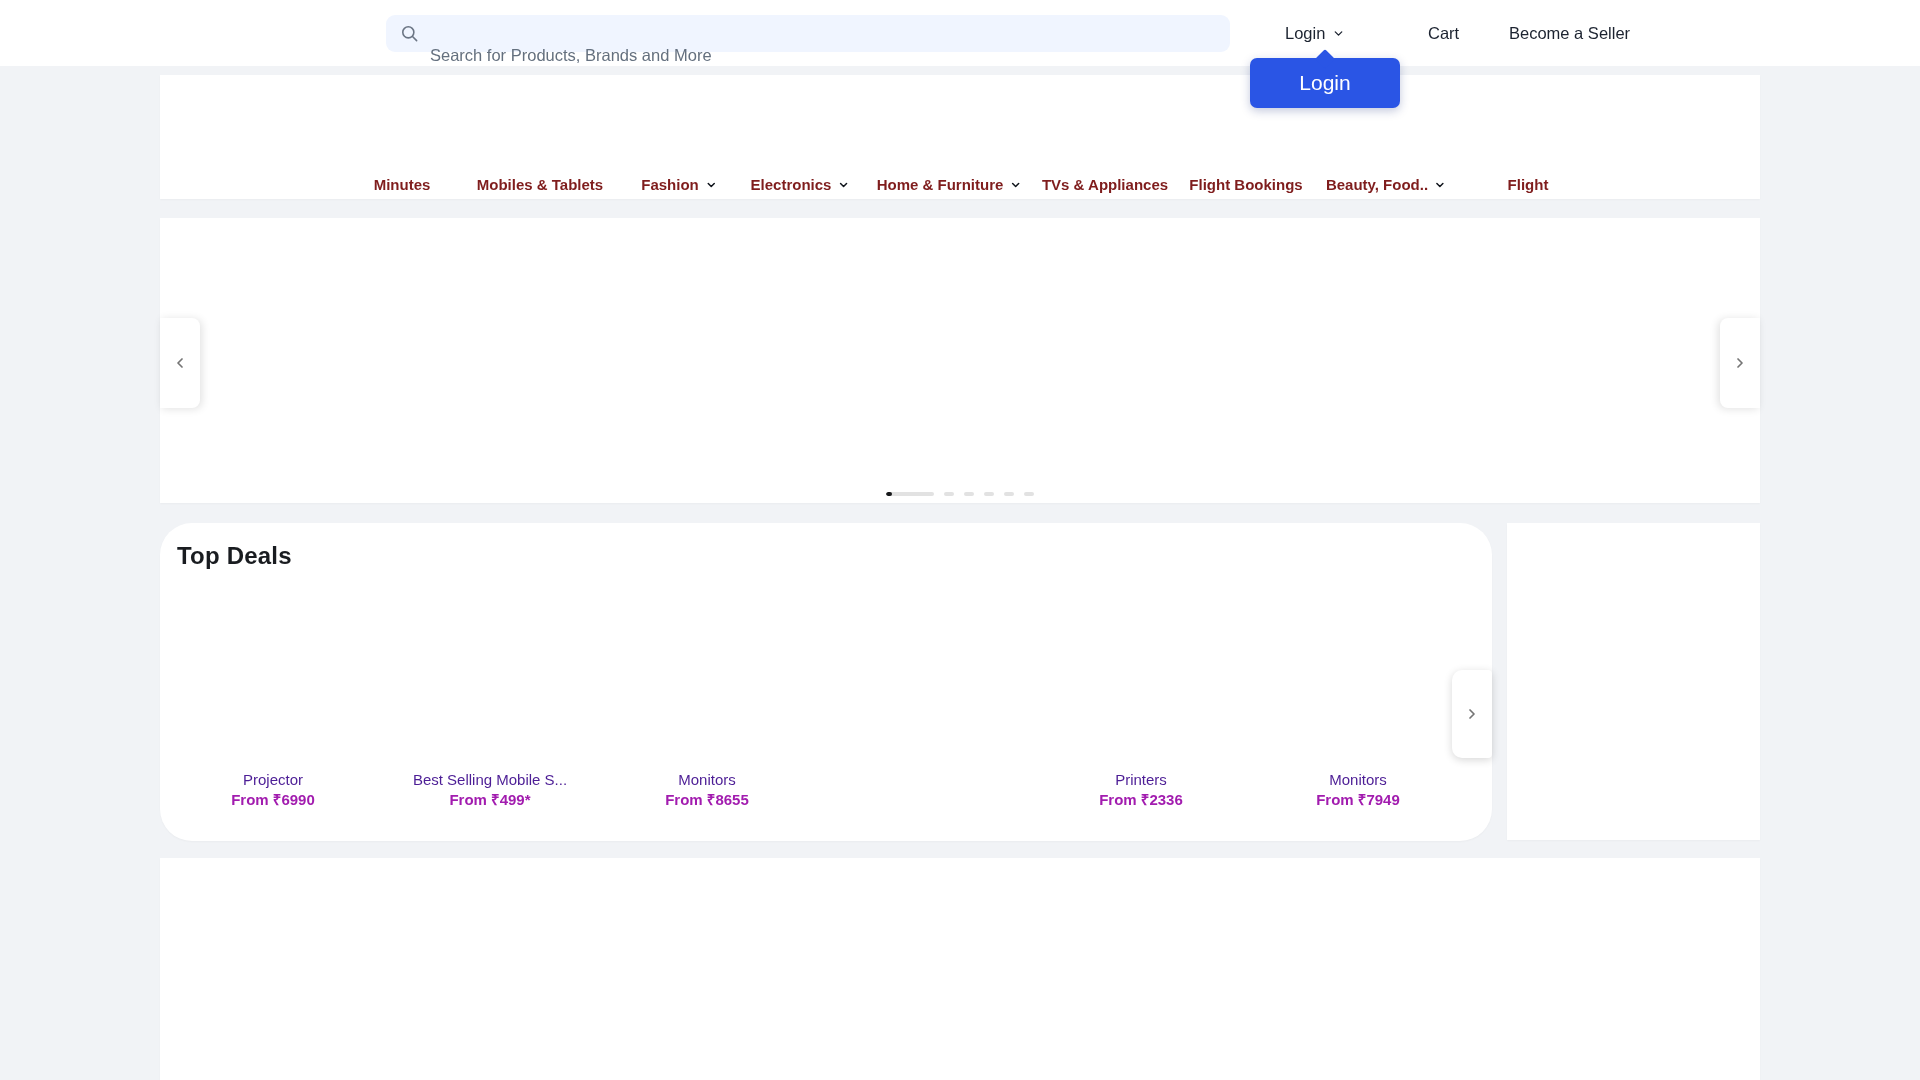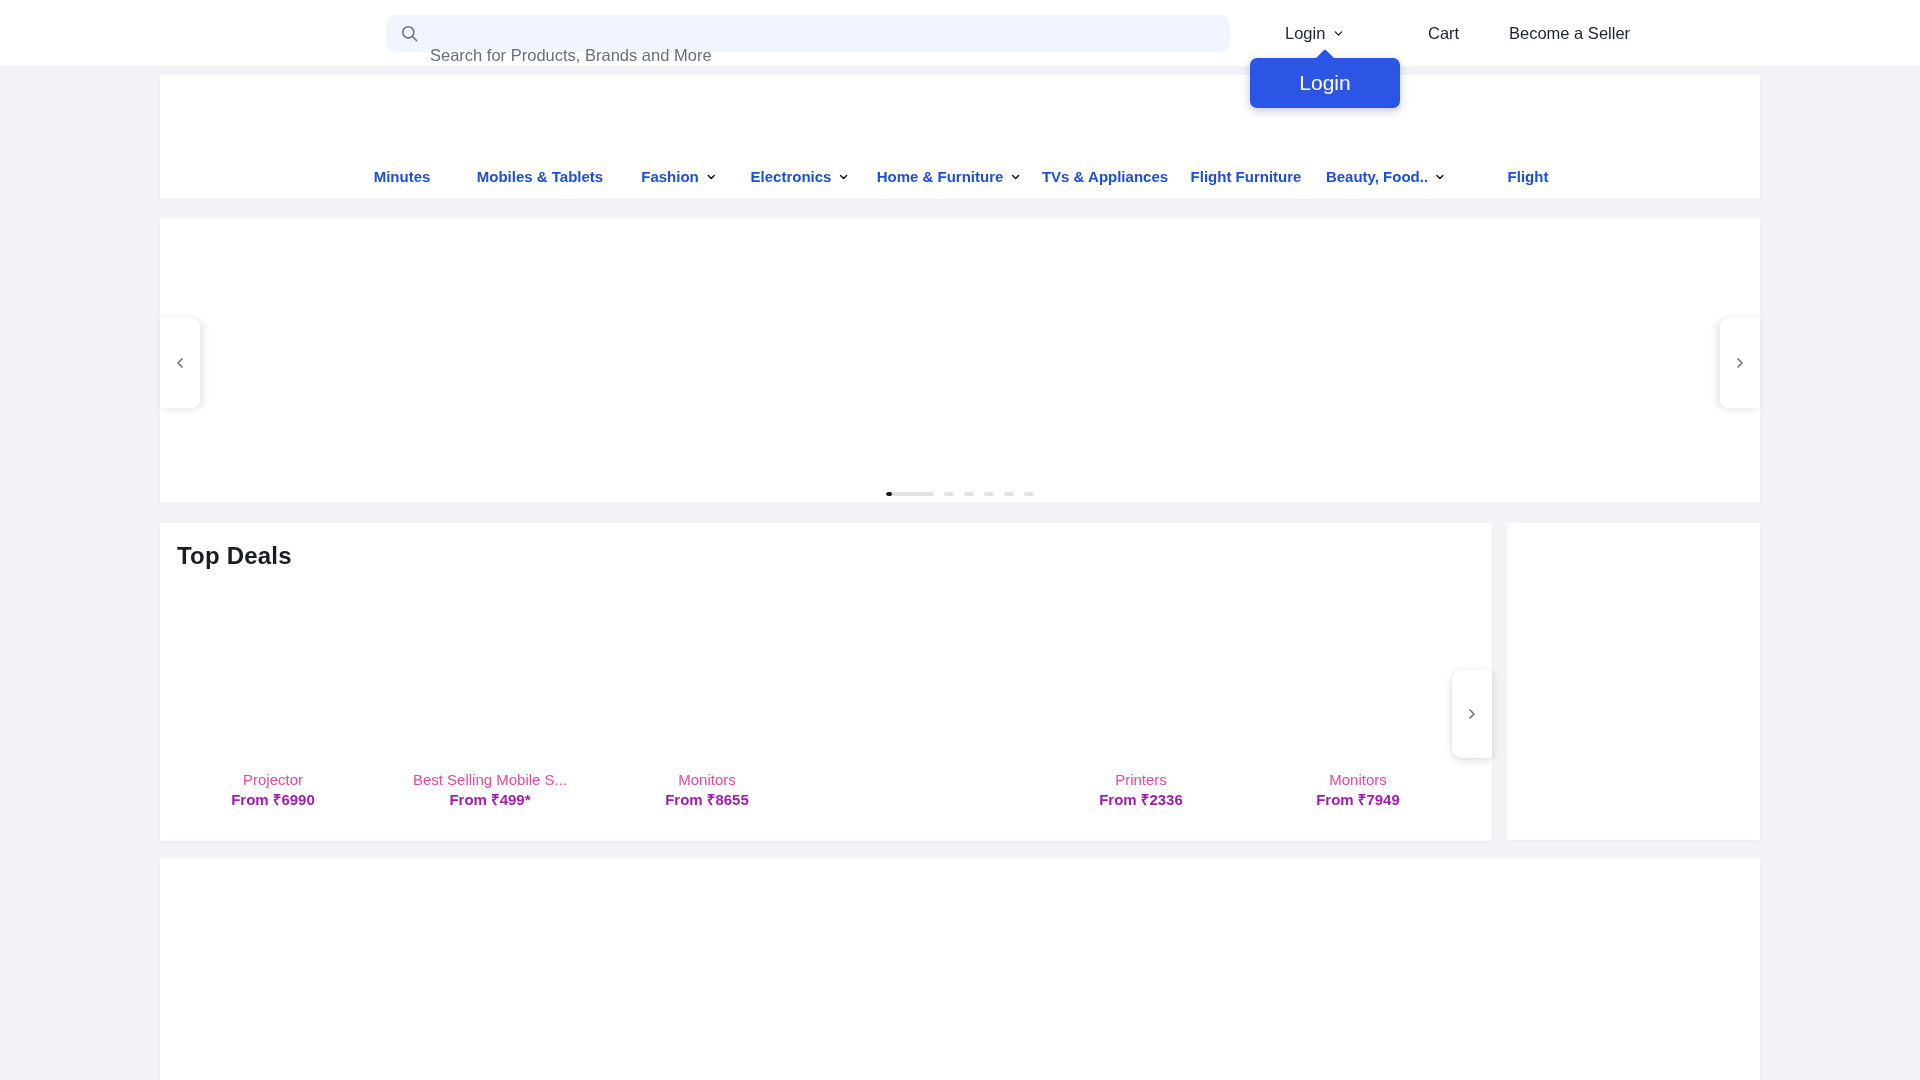--- a/index.html
+++ b/index.html
@@ -26,48 +26,48 @@
                     display: flex; align-items: center; justify-content: center;
                     box-shadow: 0 3px 10px rgba(20,40,120,0.25); }
   .login-dropdown .caret { position: absolute; top: -6px; left: 68px; width: 14px; height: 14px;
                            background: #2a55e5; transform: rotate(45deg); border-radius: 2px; }
   .login-dropdown-label { color: #ffffff; font-size: 21px; font-weight: 500; position: relative; z-index: 1; }
 
   
   .panel { position: absolute; background: #ffffff; box-shadow: 0 1px 2px rgba(0,0,0,0.03); }
   .nav-panel      { left: 160px; top: 75px;  width: 1600px; height: 124px; }
   .carousel-panel { left: 160px; top: 218px; width: 1600px; height: 285px; }
-  .deals-panel    { left: 160px; top: 523px; width: 1332px; height: 318px; }
+  .deals-panel    { left: 160px; top: 523px; width: 1332px; height: 318px; border-radius: 32px; }
   .side-panel     { left: 1507px; top: 523px; width: 253px; height: 317px; }
   .bottom-panel   { left: 160px; top: 858px; width: 1600px; height: 222px; }
 
   
-  .nav-item { position: absolute; top: 168px; transform: translateX(-50%); display: inline-flex;
-              align-items: center; gap: 6px; font-size: 15px; font-weight: 700; color: #1d4ed8;
+  .nav-item { position: absolute; top: 176px; transform: translateX(-50%); display: inline-flex;
+              align-items: center; gap: 6px; font-size: 15px; font-weight: 700; color: #7f1d1d;
               cursor: pointer; white-space: nowrap; }
   .nav-item svg { margin-top: 1px; }
 
   
   .car-arrow { position: absolute; width: 40px; height: 90px; background: #ffffff;
                display: flex; align-items: center; justify-content: center; cursor: pointer; }
   .car-arrow-left  { left: 0; top: 100px; border-radius: 0 8px 8px 0; box-shadow: 2px 1px 8px rgba(0,0,0,0.12); }
   .car-arrow-right { right: 0; top: 100px; border-radius: 8px 0 0 8px; box-shadow: -2px 1px 8px rgba(0,0,0,0.12); }
   .dots { position: absolute; left: 50%; top: 274px; transform: translateX(-50%);
           display: flex; align-items: center; gap: 10px; }
   .dot { width: 10px; height: 4px; border-radius: 2px; background: #e2e2e2; cursor: pointer; }
   .dot-active { width: 48px; position: relative; overflow: hidden; }
   .dot-active::before { content: ""; position: absolute; left: 0; top: 0; width: 6px; height: 4px;
                         background: #17181a; border-radius: 2px; }
 
   
   .deals-title { position: absolute; left: 17px; top: 19px; font-size: 24px; font-weight: 700;
                  color: #191c20; letter-spacing: 0.2px; }
   .product { position: absolute; width: 216px; top: 60px; height: 226px; text-align: center; cursor: pointer; }
   .product-img { width: 100%; height: 182px; }
-  .product-name { font-size: 15px; color: #ec4899; line-height: 19px; margin-top: 5px;
+  .product-name { font-size: 15px; color: #4c1d95; line-height: 19px; margin-top: 5px;
                   white-space: nowrap; overflow: hidden; text-overflow: ellipsis; }
   .product-price { font-size: 15px; font-weight: 700; color: #a21caf; line-height: 21px; }
   .deals-next { position: absolute; left: 1292px; top: 147px; width: 40px; height: 88px; background: #ffffff;
                 border-radius: 10px 4px 4px 10px; box-shadow: 0 2px 9px rgba(0,0,0,0.16);
                 display: flex; align-items: center; justify-content: center; cursor: pointer; }
 </style>
 </head>
 <body>
 
 <div class="header">
@@ -123,21 +123,21 @@
 <div class="nav-item" style="left:949px">
   <span>Home &amp; Furniture</span>
   <svg width="12" height="12" viewBox="0 0 24 24" fill="none" stroke="#10151c" stroke-width="3" stroke-linecap="round" stroke-linejoin="round">
       <path d="M6 9l6 6 6-6"></path>
     </svg>
 </div>
 <div class="nav-item" style="left:1105px">
   <span>TVs &amp; Appliances</span>
 </div>
 <div class="nav-item" style="left:1246px">
-  <span>Flight Furniture</span>
+  <span>Flight Bookings</span>
 </div>
 <div class="nav-item" style="left:1386px">
   <span>Beauty, Food..</span>
   <svg width="12" height="12" viewBox="0 0 24 24" fill="none" stroke="#10151c" stroke-width="3" stroke-linecap="round" stroke-linejoin="round">
       <path d="M6 9l6 6 6-6"></path>
     </svg>
 </div>
 <div class="nav-item" style="left:1528px">
   <span>Flight</span>
 </div>

